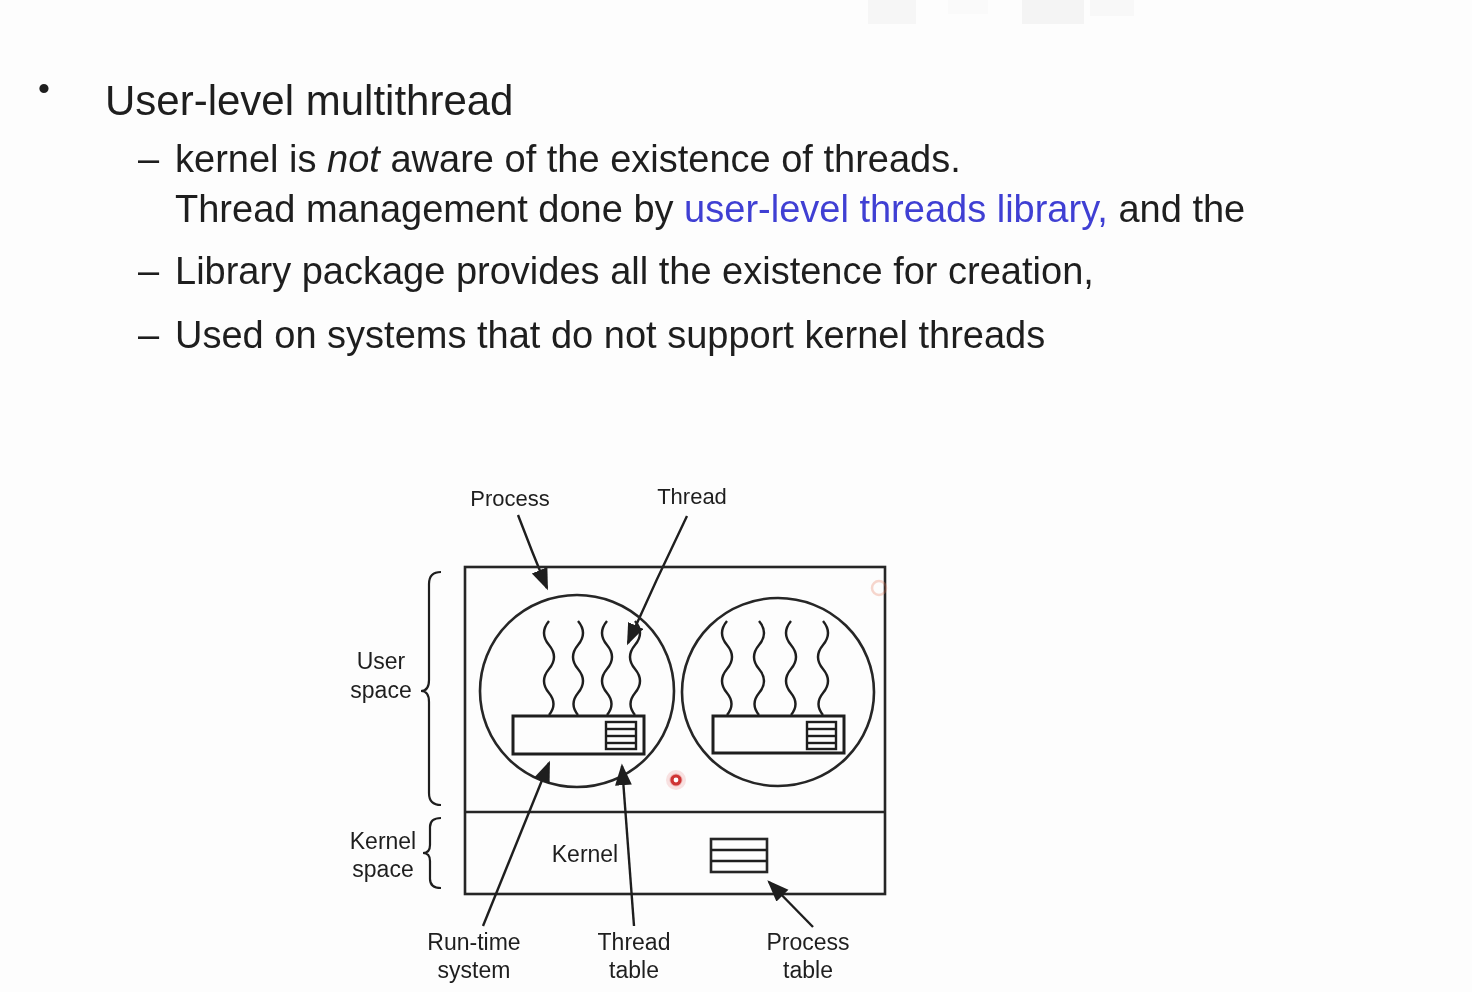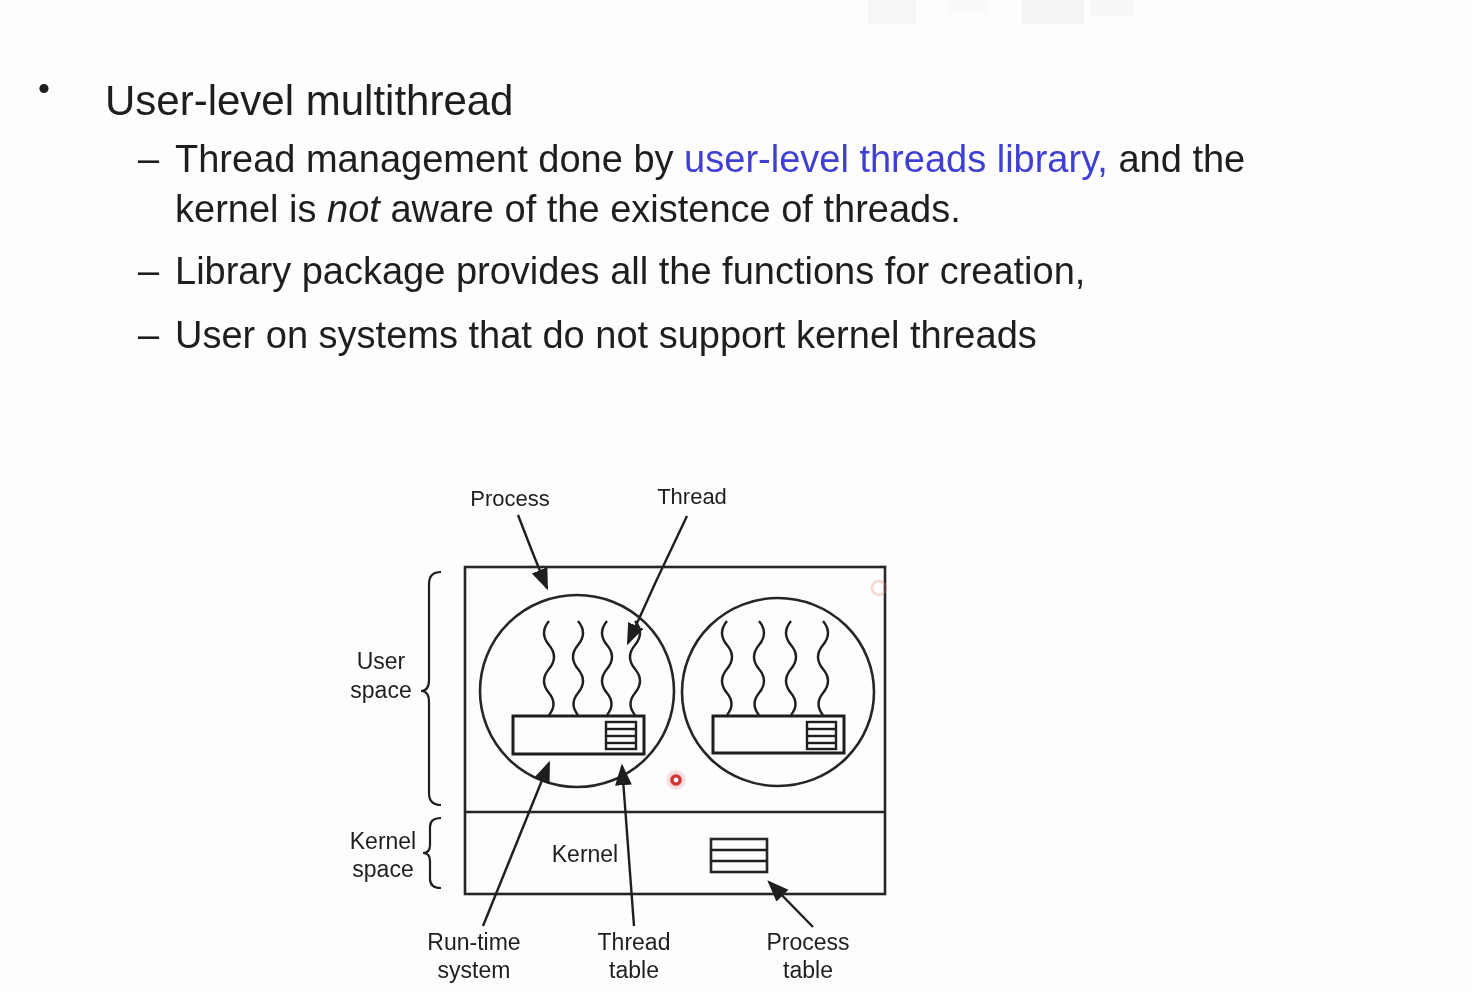--- a/index.html
+++ b/index.html
@@ -57,32 +57,32 @@
 
 <div class="title-row">
   <span class="title-dot">•</span>
   <span class="title-text">User-level multithread</span>
 </div>
 
 <div class="bullets">
 
   <div class="bullet b1">
     <span class="dash">–</span>
+    <div class="bline"><span>kernel is </span><span class="seg-italic">not</span><span> aware of the existence of threads.</span></div>
     <div class="bline"><span>Thread management done by </span><span class="seg-blue">user-level threads library,</span><span> and the</span></div>
-    <div class="bline"><span>kernel is </span><span class="seg-italic">not</span><span> aware of the existence of threads.</span></div>
   </div>
 
   <div class="bullet b2">
     <span class="dash">–</span>
-    <div class="bline">Library package provides all the functions for creation,</div>
+    <div class="bline">Library package provides all the existence for creation,</div>
   </div>
 
   <div class="bullet b3">
     <span class="dash">–</span>
-    <div class="bline">User on systems that do not support kernel threads</div>
+    <div class="bline">Used on systems that do not support kernel threads</div>
   </div>
 
 </div>
 
 <svg class="diagram-svg" viewBox="0 0 1472 992">
   <defs>
     <marker id="arw" markerWidth="10" markerHeight="9" refX="8" refY="3.5" orient="auto">
       <path d="M0,0 L9,3.5 L0,7 Z" fill="#1e1e1e"></path>
     </marker>
   </defs>

